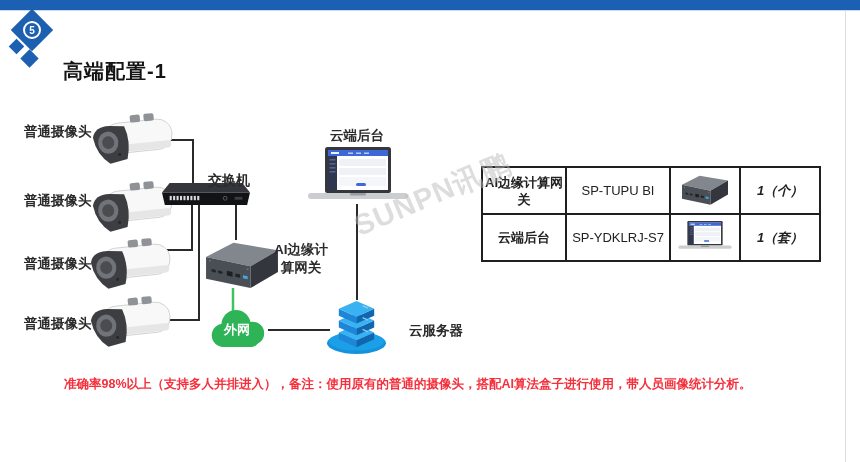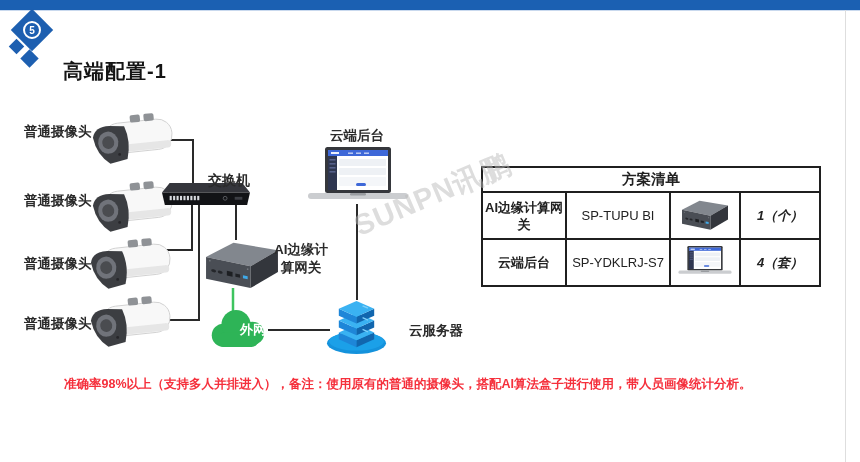--- a/index.html
+++ b/index.html
@@ -205,54 +205,51 @@
     <use href="#sym-server"></use>
   </svg>
 
 <div class="abs lbl" style="left:24px;top:123px">普通摄像头</div>
 <div class="abs lbl" style="left:24px;top:192px">普通摄像头</div>
 <div class="abs lbl" style="left:24px;top:255px">普通摄像头</div>
 <div class="abs lbl" style="left:24px;top:315px">普通摄像头</div>
 <div class="abs lbl" style="left:208px;top:172px;font-size:14px">交换机</div>
 <div class="abs lbl lbl-gateway" style="left:271px;top:241px">AI边缘计算网关</div>
 <div class="abs lbl" style="left:330px;top:127px">云端后台</div>
-<div class="abs lbl lbl-extranet" style="left:220px;top:321px">外网</div>
+<div class="abs lbl lbl-extranet" style="left:204px;top:321px">外网</div>
 <div class="abs lbl" style="left:409px;top:322px">云服务器</div>
 
 <div class="abs watermark">SUNPN讯鹏</div>
 
 <div class="abs plan-table">
   <table>
     <colgroup>
         <col style="width:84px">
         <col style="width:104px">
         <col style="width:70px">
         <col style="width:80px">
       </colgroup>
     <tbody>
-        <tr class="tbl-title">
-      <th colspan="4">方案清单</th>
-    </tr>
     <tr class="tbl-row">
       <td class="cell-name">AI边缘计算网关</td>
       <td class="cell-model">SP-TUPU BI</td>
       <td class="cell-img">
         <svg width="46" height="34" viewBox="0 0 76 56">
               <use href="#sym-gateway"></use>
             </svg>
       </td>
       <td class="cell-qty">1（个）</td>
     </tr>
     <tr class="tbl-row">
       <td class="cell-name">云端后台</td>
       <td class="cell-model">SP-YDKLRJ-S7</td>
       <td class="cell-img">
         <svg width="54" height="31" viewBox="0 0 100 58">
               <use href="#sym-laptop"></use>
             </svg>
       </td>
-      <td class="cell-qty">4（套）</td>
+      <td class="cell-qty">1（套）</td>
     </tr>
   </tbody>
     </table>
 </div>
 
 <div class="abs note">准确率98%以上（支持多人并排进入），备注：使用原有的普通的摄像头，搭配AI算法盒子进行使用，带人员画像统计分析。</div>
 
 </body></html>

